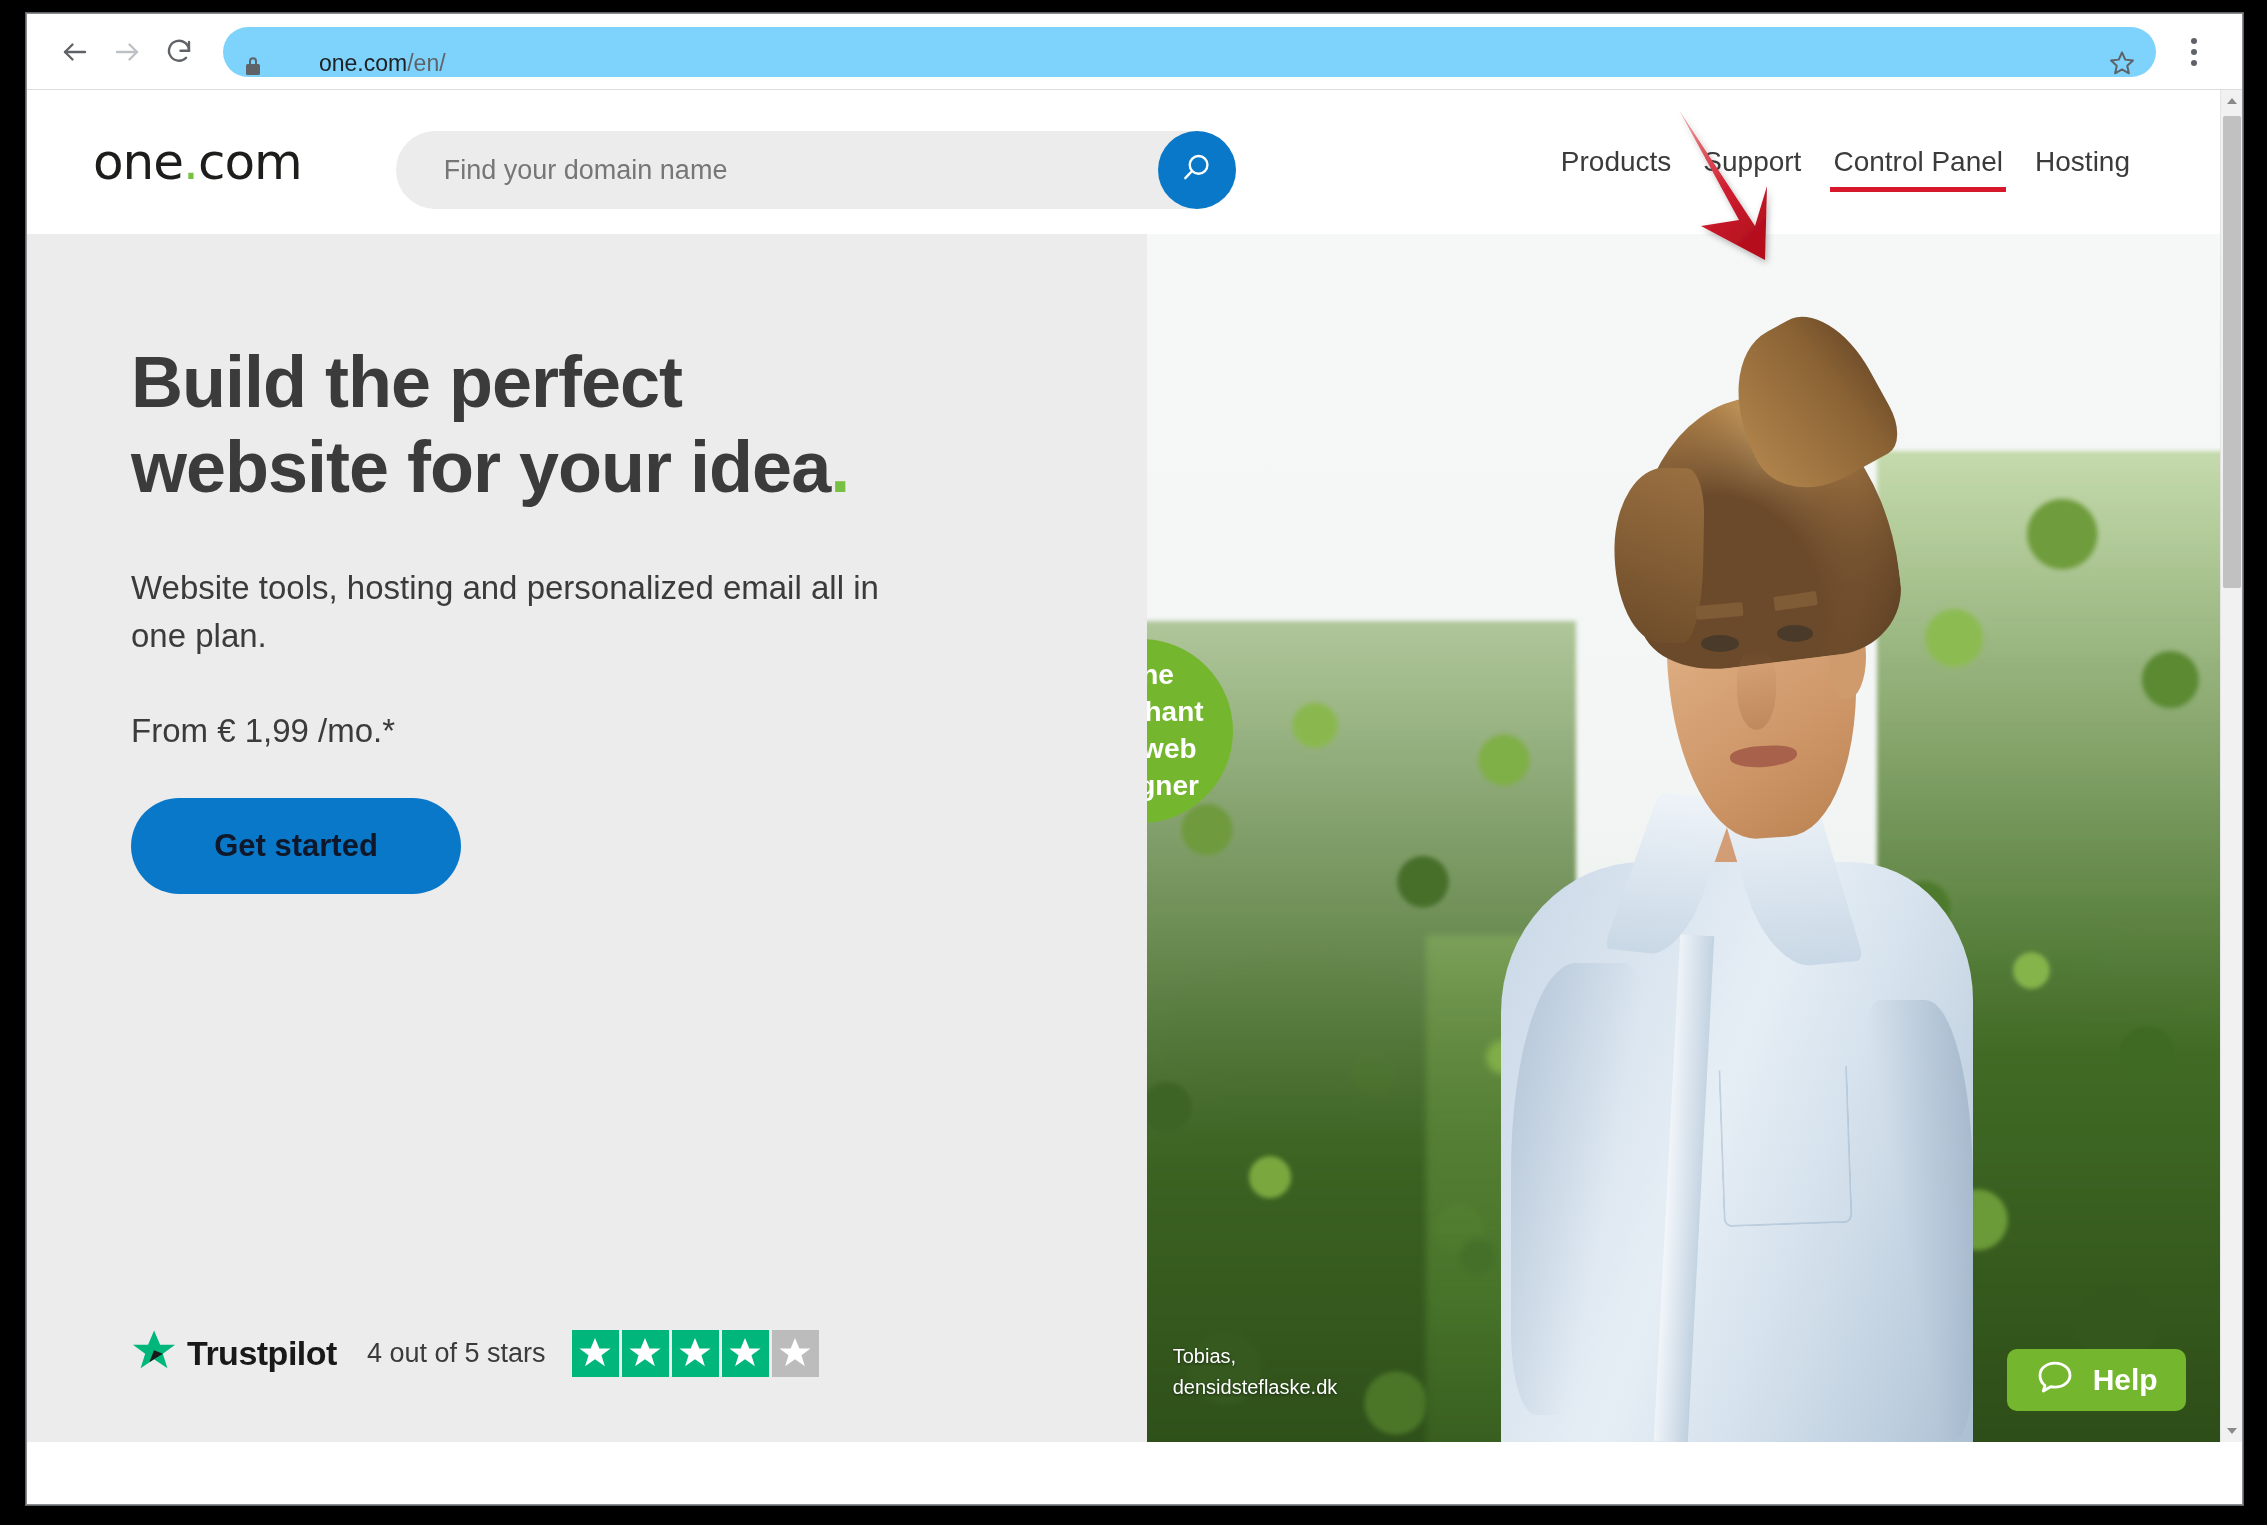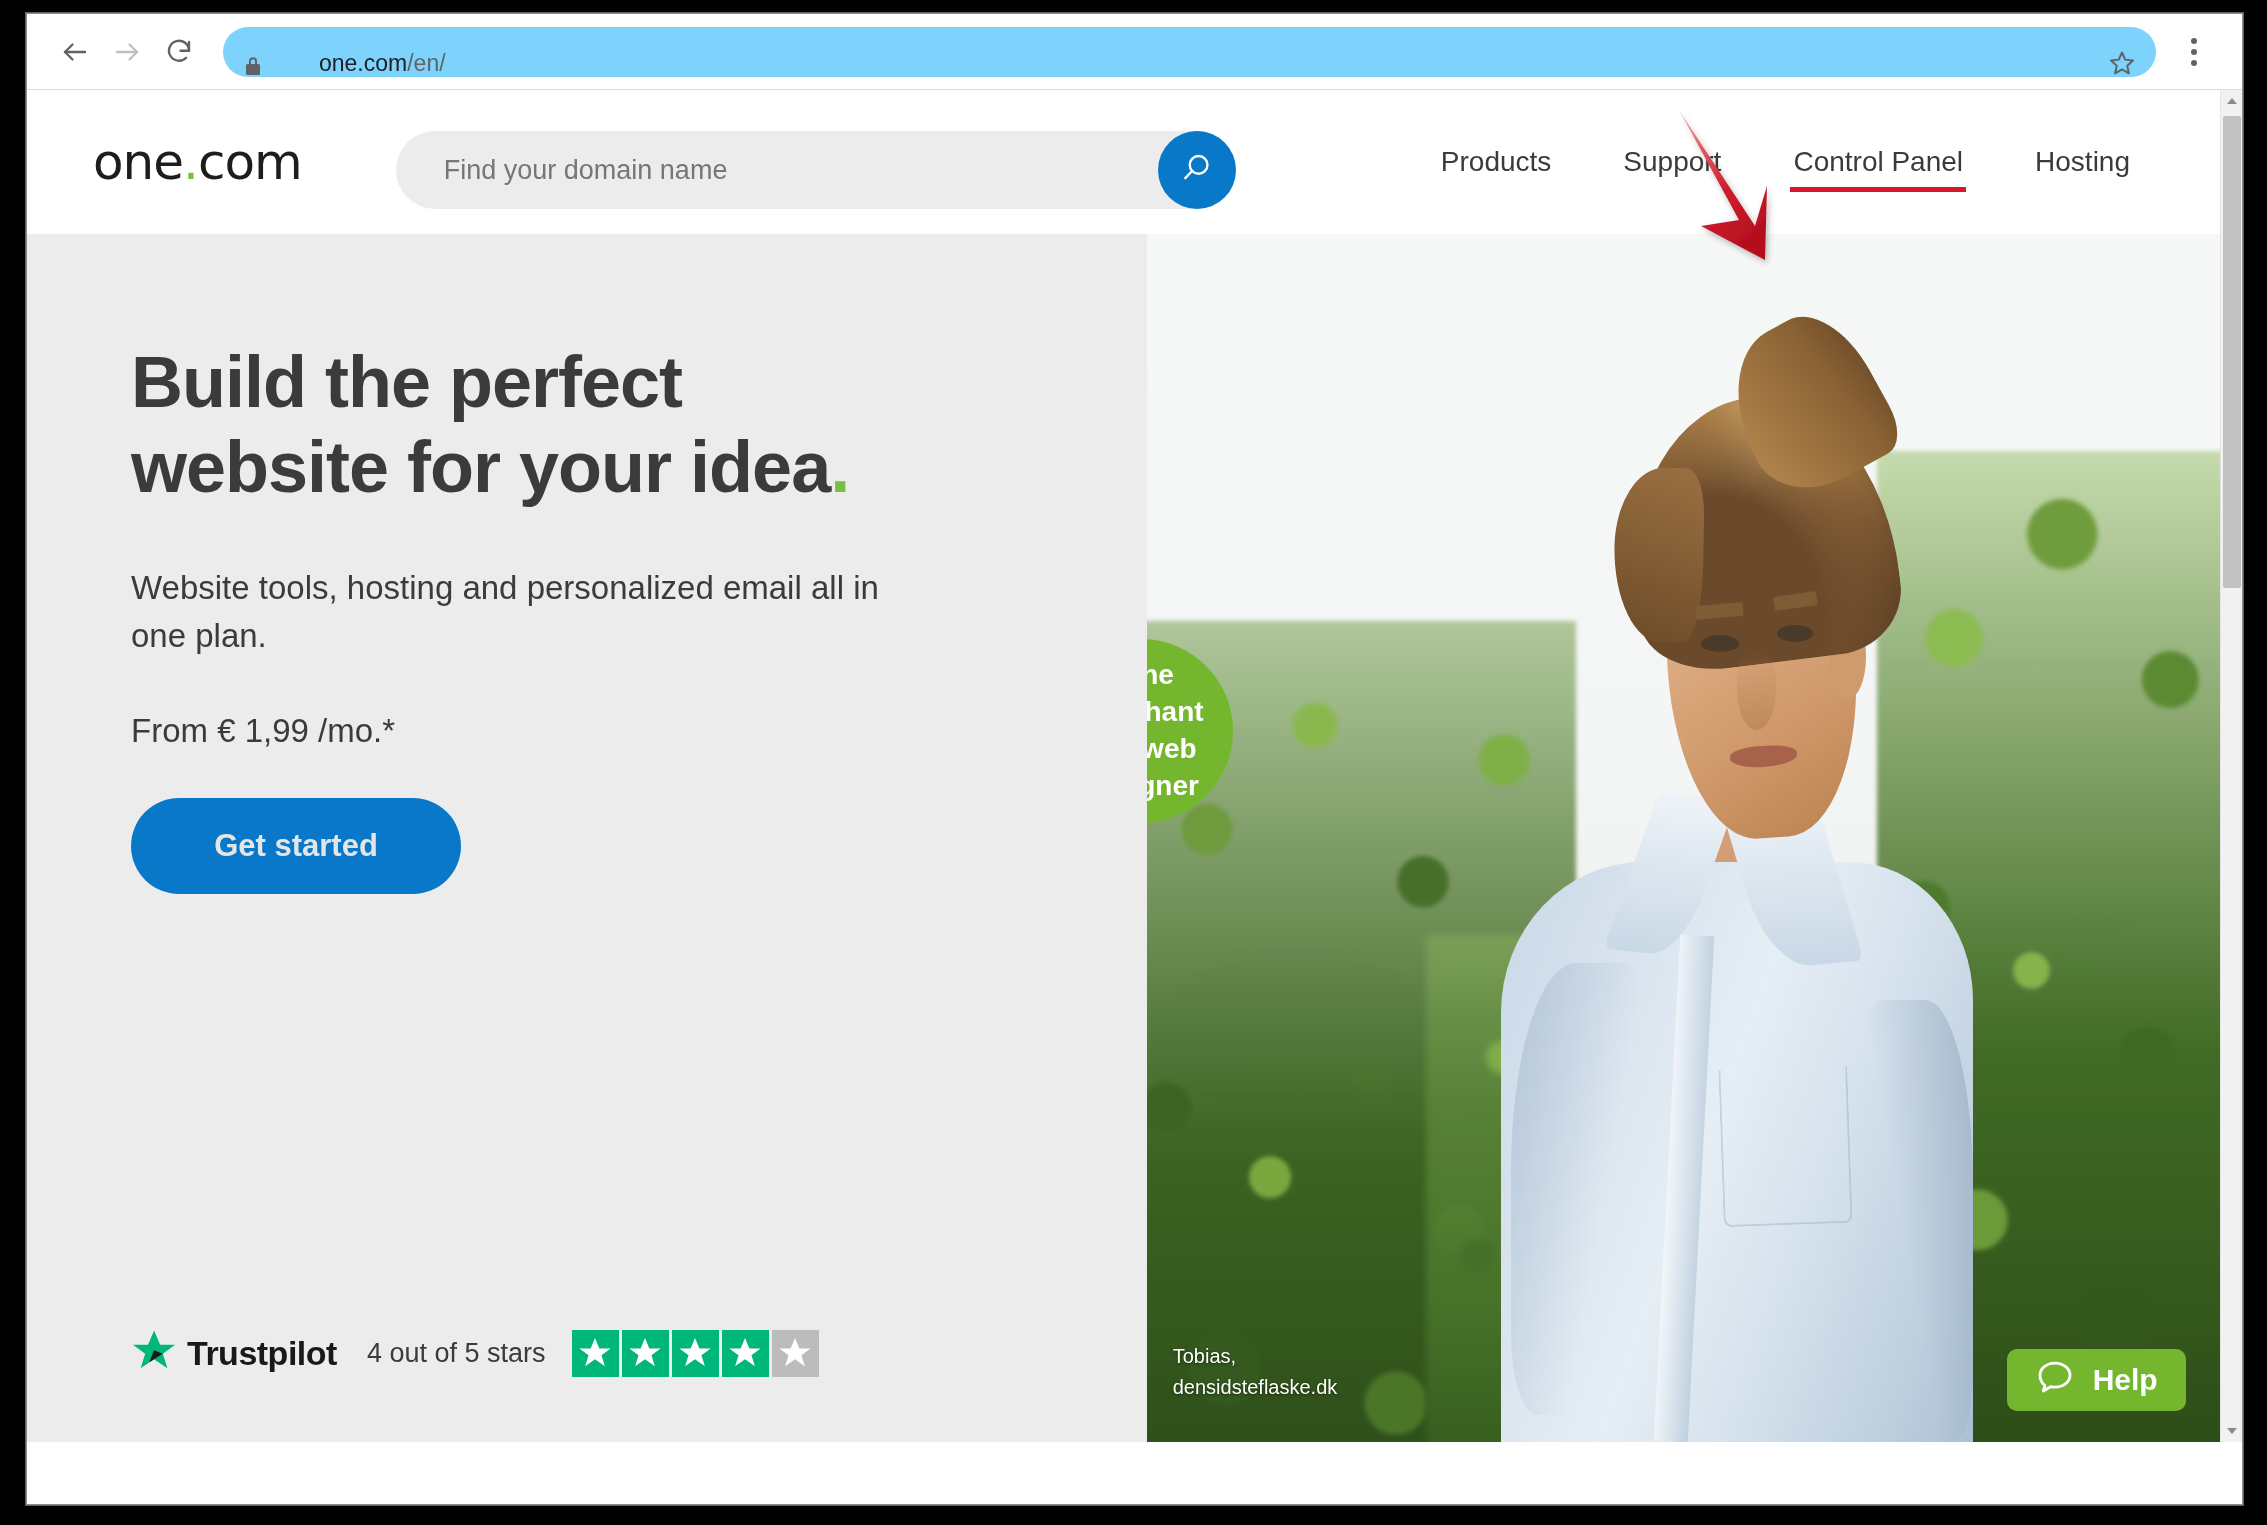--- a/index.html
+++ b/index.html
@@ -188,21 +188,21 @@
     right: 0; top: 0;
     width: 78px; height: 78px;
     border-radius: 50%;
     background: #0a78c8;
     display: flex; align-items: center; justify-content: center;
   }
   .nav {
     margin-left: auto;
     display: flex;
     align-items: center;
-    gap: 72px;
+    gap: 32px;
     padding-right: 24px;
   }
   .navlink {
     font-size: 28px;
     color: #3b3b3b;
     position: relative;
     white-space: nowrap;
   }
   .navlink.marked::after {
     content: "";
@@ -247,21 +247,21 @@
     font-weight: 500;
   }
   .cta {
     margin-top: 48px;
     display: inline-flex;
     align-items: center;
     justify-content: center;
     width: 330px; height: 96px;
     background: #0a78c8;
     border-radius: 48px;
-    color: #e5e5e5;
+    color: #0f172a;
     font-size: 31px;
     font-weight: 700;
   }
   .trustpilot {
     position: absolute;
     left: 104px; bottom: 64px;
     display: flex;
     align-items: center;
   }
   .tp-star { flex: 0 0 auto; }

